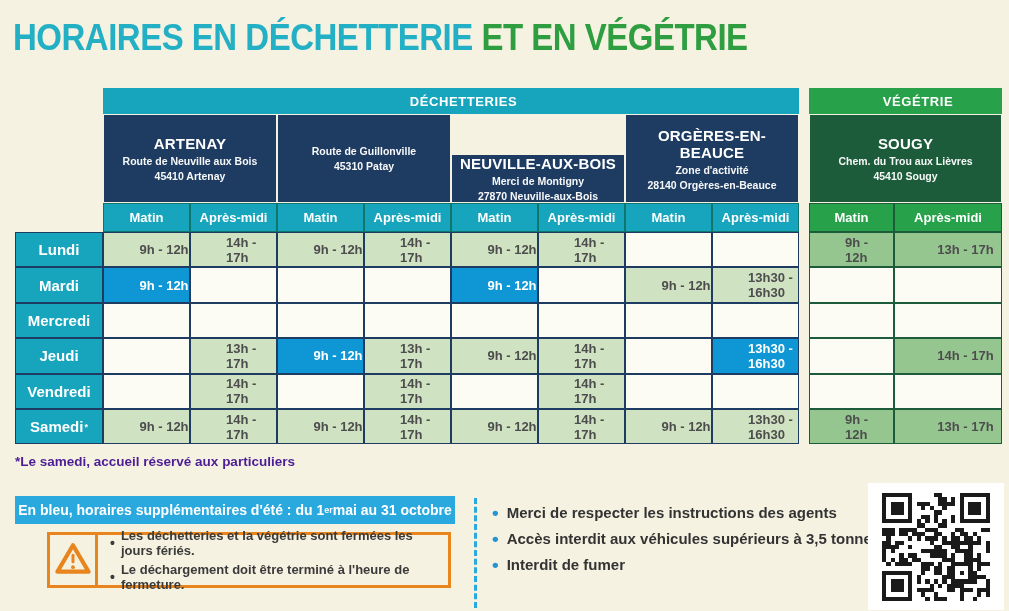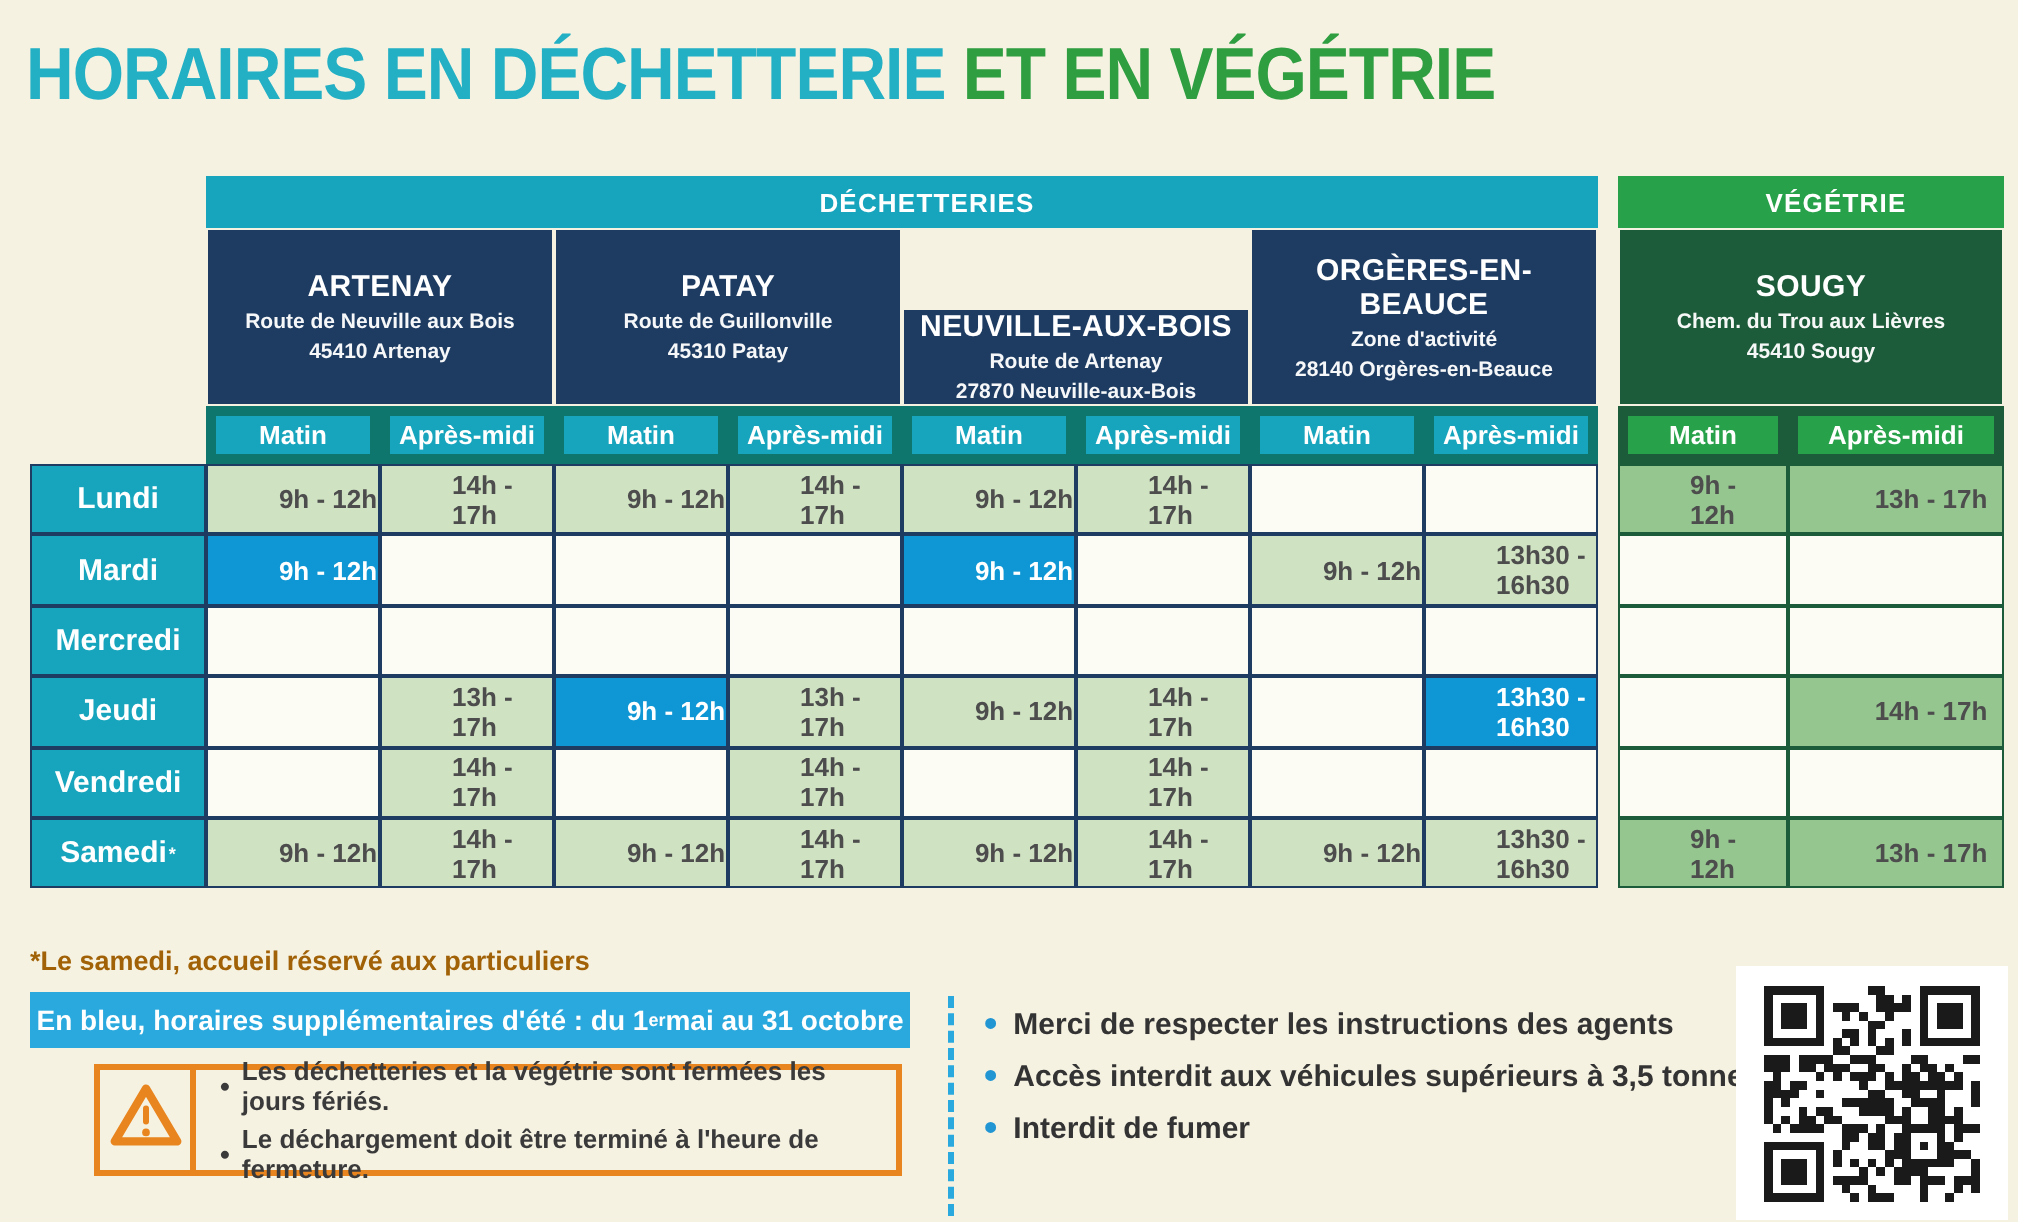--- a/index.html
+++ b/index.html
@@ -20,35 +20,35 @@
        font-weight:bold; font-size:13px; letter-spacing:0.6px;padding-left:25px; }
   .bg-teal{ background:#17a5bd; }
   .bg-green{ background:#27a24a; }
   .loc{ color:#fff; text-align:center; display:flex; flex-direction:column;
         justify-content:center; gap:3px; padding:0 3px; border:1px solid #f6f2e2; }
   .bg-navy{ background:#1e3c62; }
   .bg-dkgreen{ background:#1d5c3a; }
   .loc-name{ font-size:15px; font-weight:bold; letter-spacing:0.2px; }
   .loc-addr{ font-size:10.5px; font-weight:bold; opacity:0.96; }
   .sess{ display:flex; align-items:center; justify-content:center; color:#fff;
-         font-weight:bold; font-size:13px; border:5px solid #0f766e; }
+         font-weight:bold; font-size:13px; border:1px solid #0f766e; }
   .day{ background:#17a5bd; border:1px solid #1e3c62; color:#fff; font-weight:bold;
         font-size:15px; display:flex; align-items:center; justify-content:center; }
   .day sup{ font-size:9px; margin-left:1px; }
   .cell{ display:flex; align-items:center; justify-content:center; font-size:13px;
          font-weight:bold; color:#4d4d4d; border:1px solid #1e3c62;padding-left:35px; }
   .c-open{ background:#cfe2c2; }
   .c-summer{ background:#0e97d4; color:#fff; }
   .c-closed{ background:#fcfbf4; }
   .c-sougy{ background:#95c690; }
   .sgb{ border-color:#1d5c3a; }
 
   
-  .saturday-note{ position:absolute; left:15px; top:473px; font-size:13.5px;
-                  font-weight:bold; color:#a16207; }
+  .saturday-note{ position:absolute; left:15px; top:454px; font-size:13.5px;
+                  font-weight:bold; color:#4c1d95; }
   .banner{ position:absolute; left:15px; top:496px; width:440px; height:28px;
            background:#2aa9de; color:#fff; font-size:14px; font-weight:bold;
            display:flex; align-items:center; justify-content:center; }
   .banner sup{ font-size:9px; }
   .warnbox{ position:absolute; left:47px; top:532px; width:404px; height:56px;
             border:3px solid #e8851e; display:flex; }
   .warn-icon-zone{ width:48px; border-right:3px solid #e8851e; display:flex;
                    align-items:center; justify-content:center; }
   .warn-items{ flex:1; display:flex; flex-direction:column; justify-content:center;
                gap:4px; padding-left:12px; }
@@ -73,27 +73,26 @@
 
   <div id="schedule-grid">
       <div class="gh bg-teal" style="grid-area: 1 / 2 / auto / span 8;">DÉCHETTERIES</div>
       <div class="gh bg-green" style="grid-area: 1 / 11 / auto / span 2;">VÉGÉTRIE</div>
       <div class="loc bg-navy" style="grid-area: 2 / 2 / auto / span 2;">
         <div class="loc-name">ARTENAY</div>
         <div class="loc-addr">Route de Neuville aux Bois</div>
         <div class="loc-addr">45410 Artenay</div>
       </div>
       <div class="loc bg-navy" style="grid-area: 2 / 4 / auto / span 2;">
-        <div class="loc-name">PATAY</div>
         <div class="loc-addr">Route de Guillonville</div>
         <div class="loc-addr">45310 Patay</div>
       </div>
       <div class="loc bg-navy" style="grid-area: 2 / 6 / auto / span 2; margin-top: 40px;">
         <div class="loc-name">NEUVILLE-AUX-BOIS</div>
-        <div class="loc-addr">Route de Artenay</div>
+        <div class="loc-addr">Merci de Montigny</div>
         <div class="loc-addr">27870 Neuville-aux-Bois</div>
       </div>
       <div class="loc bg-navy" style="grid-area: 2 / 8 / auto / span 2;">
         <div class="loc-name">ORGÈRES-EN-BEAUCE</div>
         <div class="loc-addr">Zone d'activité</div>
         <div class="loc-addr">28140 Orgères-en-Beauce</div>
       </div>
       <div class="loc bg-dkgreen" style="grid-area: 2 / 11 / auto / span 2;">
         <div class="loc-name">SOUGY</div>
         <div class="loc-addr">Chem. du Trou aux Lièvres</div>

